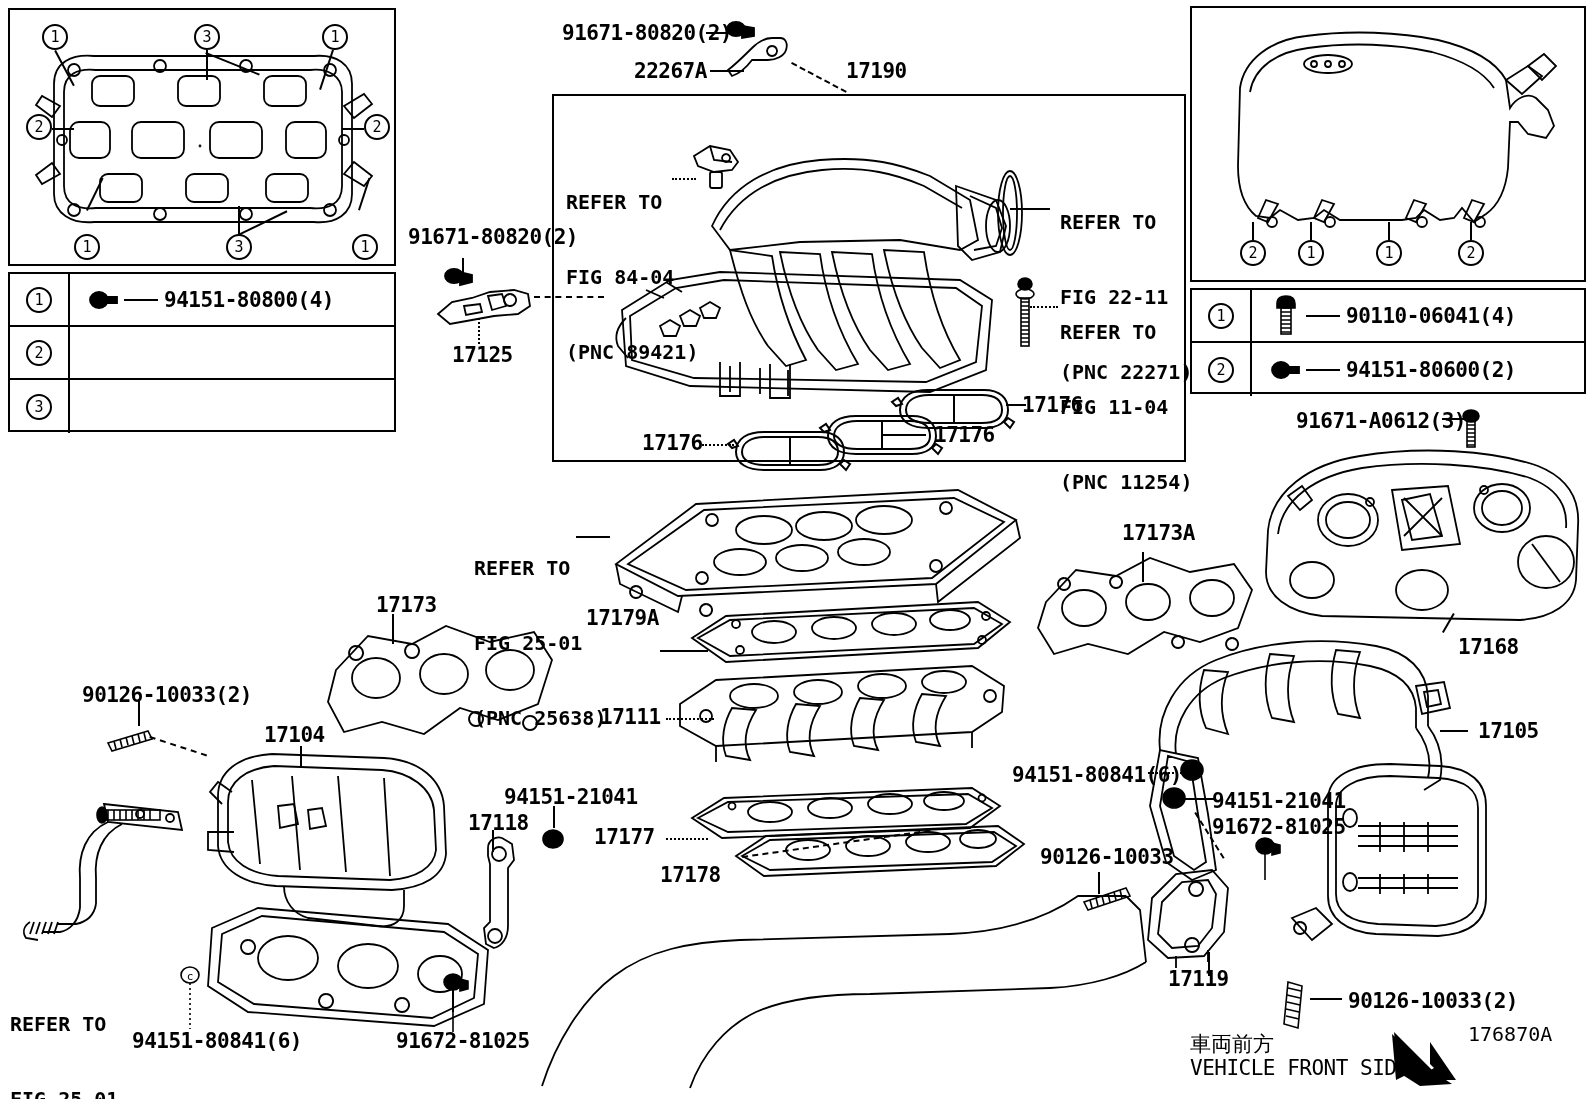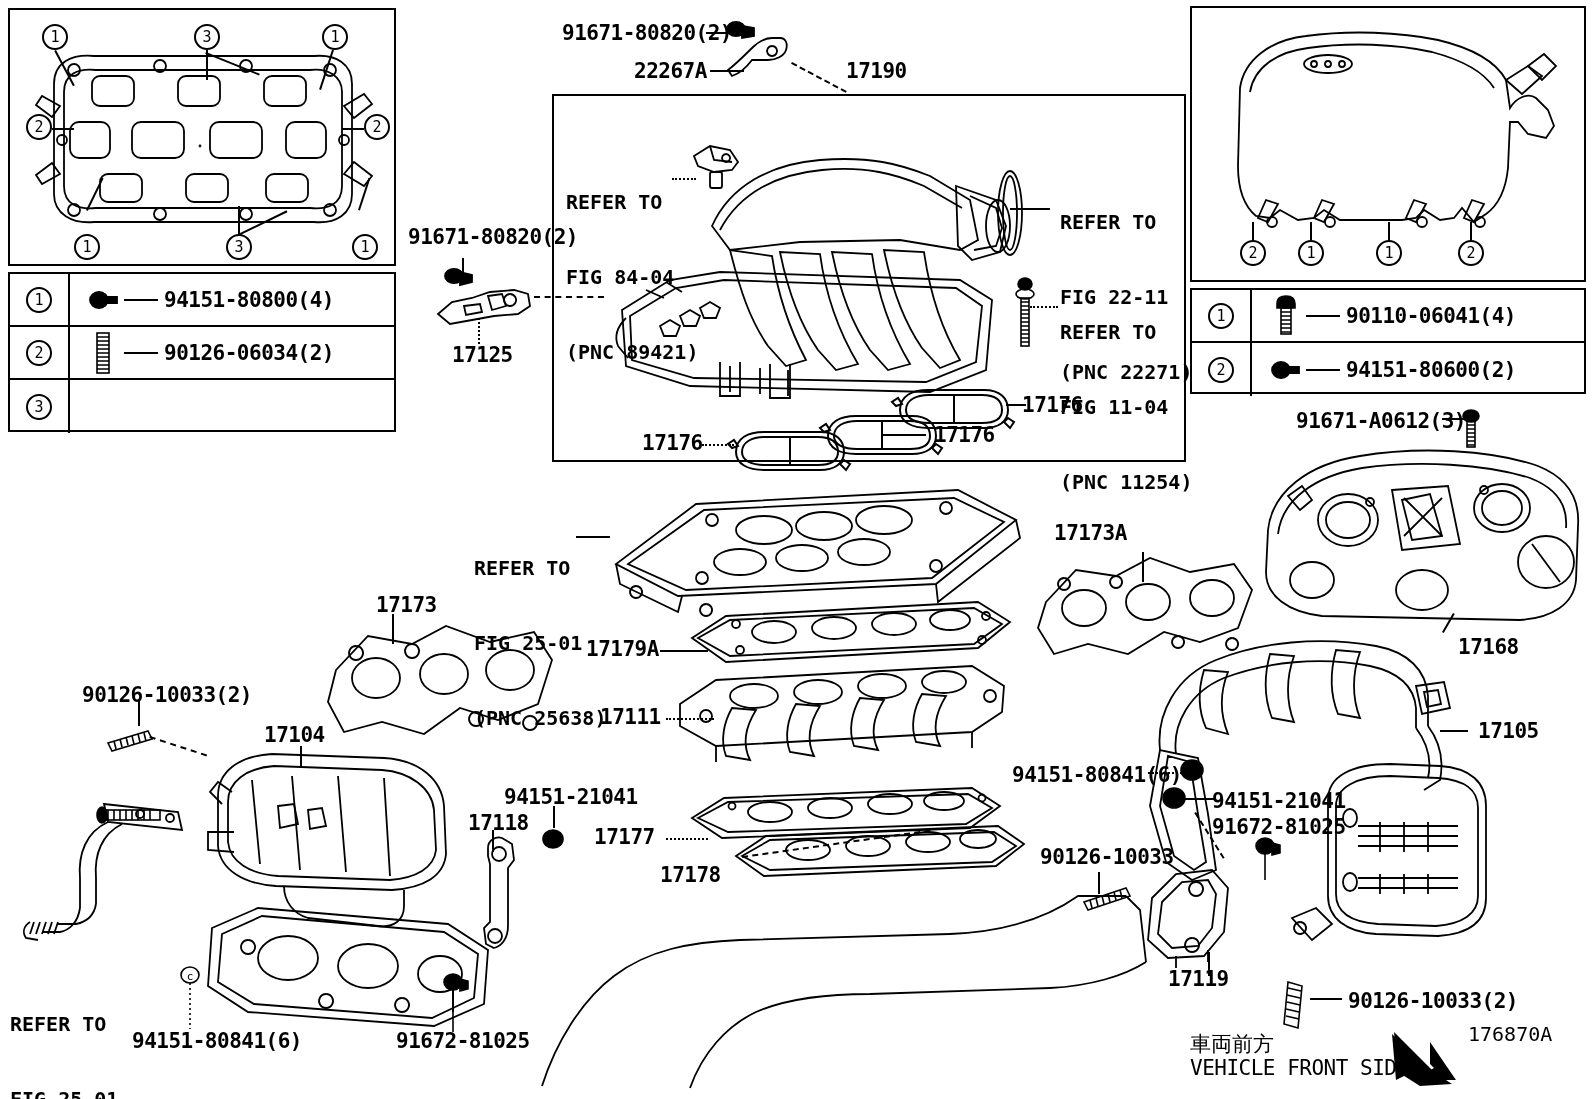--- a/index.html
+++ b/index.html
@@ -226,32 +226,20 @@
             </svg>
         </span>
         <span class="legend-dash"></span>
         <span class="legend-text">94151-80800(4)</span>
       </div>
     </div>
 
     <div class="legend-row">
       <div class="legend-idx">
         <div class="c">2</div>
-      </div>
-      <div class="legend-body">
-        <span class="legend-icon">
-          <svg width="34" height="44" viewBox="0 0 34 44">
-              <g fill="none" stroke="#000" stroke-width="1.6">
-            <rect x="10" y="2" width="12" height="40"></rect>
-            <path d="M10 6 h12 M10 10 h12 M10 14 h12 M10 18 h12 M10 22 h12 M10 26 h12 M10 30 h12 M10 34 h12 M10 38 h12"></path>
-          </g>
-            </svg>
-        </span>
-        <span class="legend-dash"></span>
-        <span class="legend-text">90126-06034(2)</span>
       </div>
     </div>
 
     <div class="legend-row">
       <div class="legend-idx">
         <div class="c">3</div>
       </div>
     </div>
   </div>
 
@@ -886,22 +874,22 @@
 
   <div class="lbl" style="left:562px; top:20px;">91671-80820(2)</div>
   <div class="lbl" style="left:634px; top:58px;">22267A</div>
   <div class="lbl" style="left:846px; top:58px;">17190</div>
   <div class="lbl" style="left:408px; top:224px;">91671-80820(2)</div>
   <div class="lbl" style="left:452px; top:342px;">17125</div>
   <div class="lbl" style="left:1022px; top:392px;">17176</div>
   <div class="lbl" style="left:934px; top:422px;">17176</div>
   <div class="lbl" style="left:642px; top:430px;">17176</div>
   <div class="lbl" style="left:366px; top:592px;margin-left:10px;">17173</div>
-  <div class="lbl" style="left:1054px; top:520px;text-align:center;">17173A</div>
-  <div class="lbl" style="left:586px; top:636px;">17179A</div>
+  <div class="lbl" style="left:1122px; top:520px;text-align:center;">17173A</div>
+  <div class="lbl" style="left:586px; top:605px;">17179A</div>
   <div class="lbl" style="left:600px; top:704px;">17111</div>
   <div class="lbl" style="left:594px; top:824px;">17177</div>
   <div class="lbl" style="left:660px; top:862px;">17178</div>
   <div class="lbl" style="left:468px; top:810px;">17118</div>
   <div class="lbl" style="left:504px; top:784px;">94151-21041</div>
   <div class="lbl" style="left:82px; top:682px;">90126-10033(2)</div>
   <div class="lbl" style="left:264px; top:722px;">17104</div>
   <div class="lbl" style="left:132px; top:1028px;">94151-80841(6)</div>
   <div class="lbl" style="left:396px; top:1028px;">91672-81025</div>
   <div class="lbl" style="left:1296px; top:408px;">91671-A0612(3)</div>

